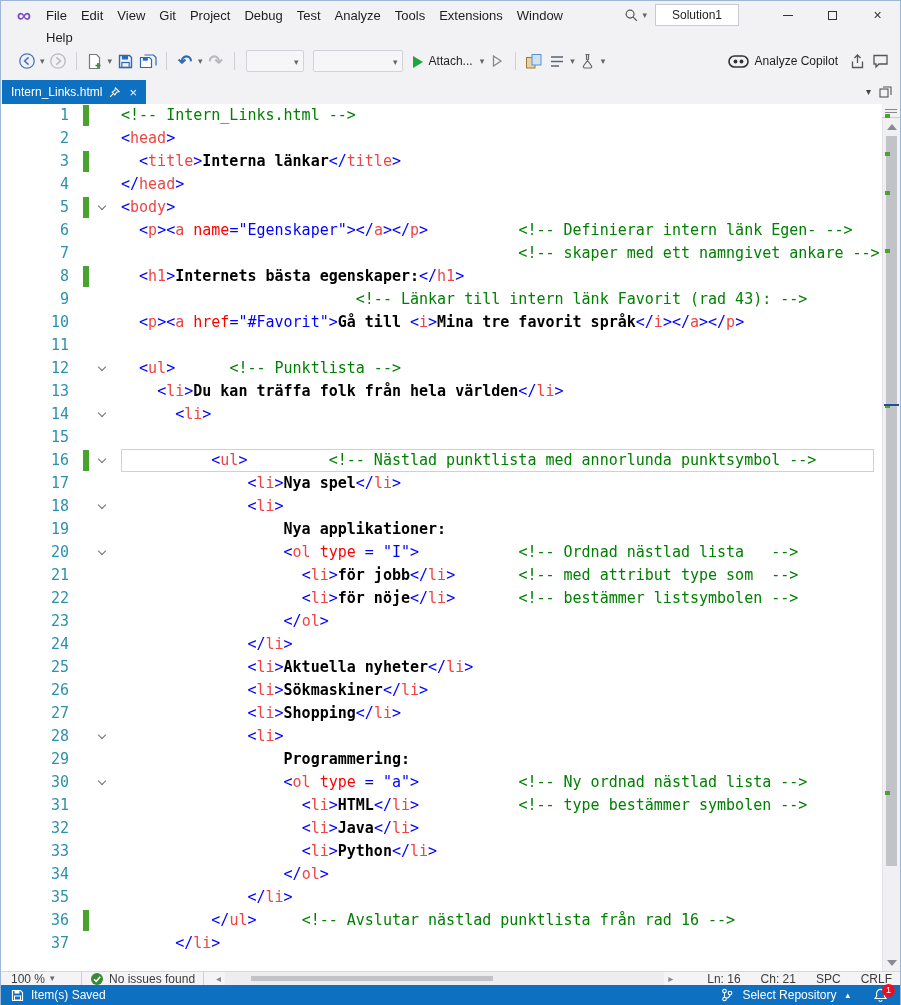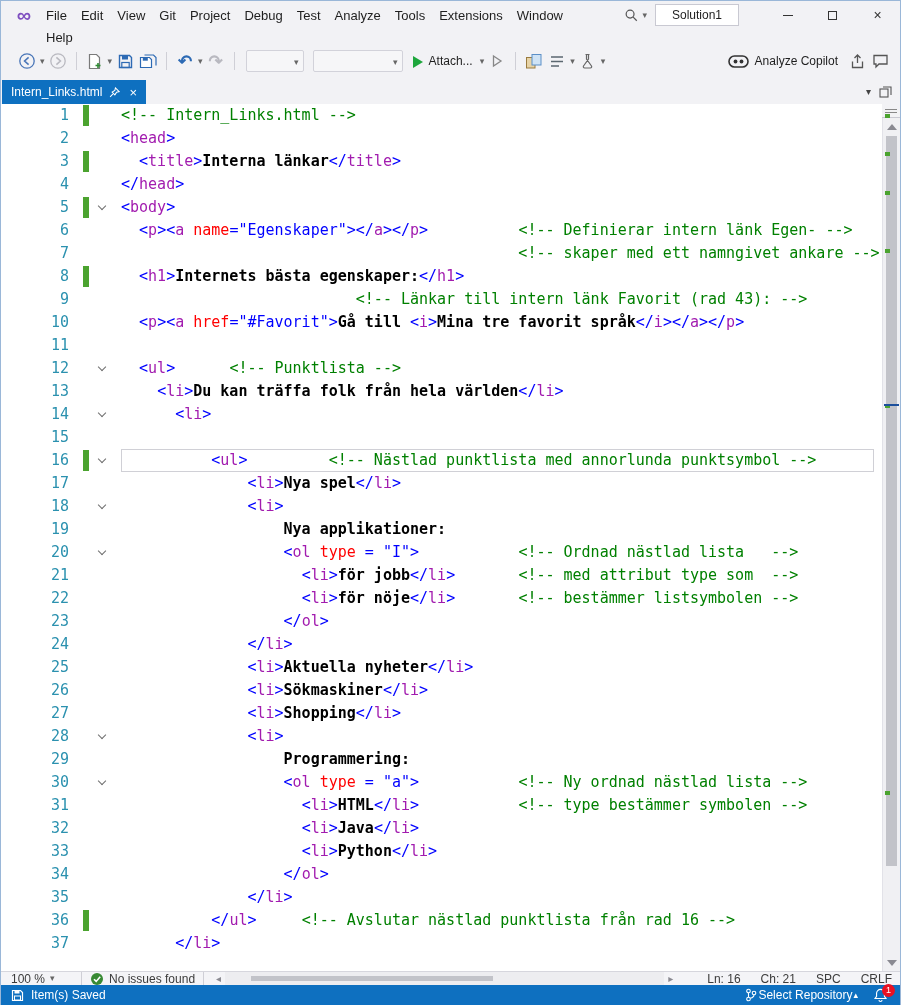--- a/index.html
+++ b/index.html
@@ -54,21 +54,21 @@
   .ln { width: 62px; flex: none; text-align: right; padding-right: 10px; color: #2b91af; }
   .chg { width: 6px; flex: none; margin: 1px 4px 1px 4px; }
   .chg.on { background: #4ba32f; }
   .fold { width: 18px; flex: none; margin-right: 10px; text-align: center; }
   .fold i { display: inline-block; width: 6px; height: 6px; border-right: 1.5px solid #6e6e6e;
             border-bottom: 1.5px solid #6e6e6e; transform: rotate(45deg); margin-bottom: 3px; }
   .line-text { flex: 1; margin-right: 8px; }
   .code-row.current .line-text { box-shadow: inset 0 0 0 1px #d0d0d6; }
   .tok-c { color: #008000; }
   .tok-d { color: #0000ff; }
-  .tok-t { color: #a21caf; }
+  .tok-t { color: #ef4444; }
   .tok-a { color: #ff0000; }
   .tok-v { color: #0000ff; }
   .tok-x { color: #000; font-weight: bold; }
   .tok-s { color: #000; }
 
   .vscroll { position: absolute; top: 0; right: 0; bottom: 0; width: 18px; background: #f0f0f3; border-left: 1px solid #e2e2e8; }
   .varrow { position: absolute; left: 4px; width: 0; height: 0; border-left: 5px solid transparent; border-right: 5px solid transparent; }
   .varrow.up { top: 20px; border-bottom: 6px solid #8a8a92; }
   .varrow.down { bottom: 5px; border-top: 6px solid #8a8a92; }
   .vthumb { position: absolute; left: 3px; right: 3px; top: 32px; height: 730px; background: #c2c3c9; }
@@ -87,21 +87,21 @@
   .harrow { color: #8a8a92; font-size: 10px; padding: 0 4px; }
   .htrack { position: relative; flex: 1; height: 100%; background: #ededf0; }
   .hthumb { position: absolute; top: 4px; bottom: 4px; left: 6%; width: 55%; background: #c2c3c9; }
   .posgroup { display: flex; margin-left: 10px; }
   .pos { margin-left: 20px; white-space: nowrap; }
 
   
   .statusbar { height: 20px; background: #0e70c0; color: #fff; display: flex; align-items: center;
                font-size: 12px; padding: 0 12px 0 10px; }
   .sb-left { display: flex; align-items: center; gap: 7px; }
-  .sb-right { margin-left: auto; display: flex; align-items: center; gap: 1px; }
+  .sb-right { margin-left: auto; display: flex; align-items: center; gap: 9px; }
   .dd-up { font-size: 9px; color: #fff; }
   .bell { position: relative; display: inline-flex; margin-left: 14px; }
   .badge { position: absolute; top: -4px; right: -7px; background: #e81123; color: #fff; border-radius: 50%;
            width: 13px; height: 13px; font-size: 9px; font-style: normal; display: flex; align-items: center; justify-content: center; }
   svg { display: block; }
 </style>
 </head>
 <body>
 
 <div class="window">

